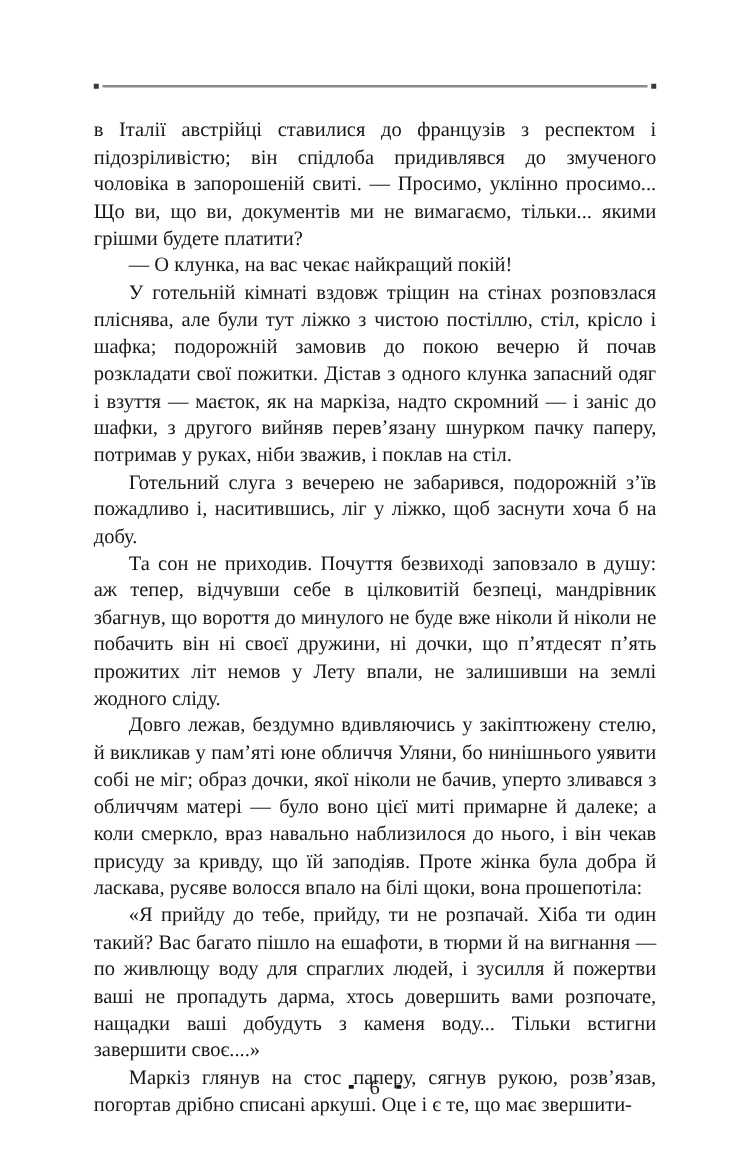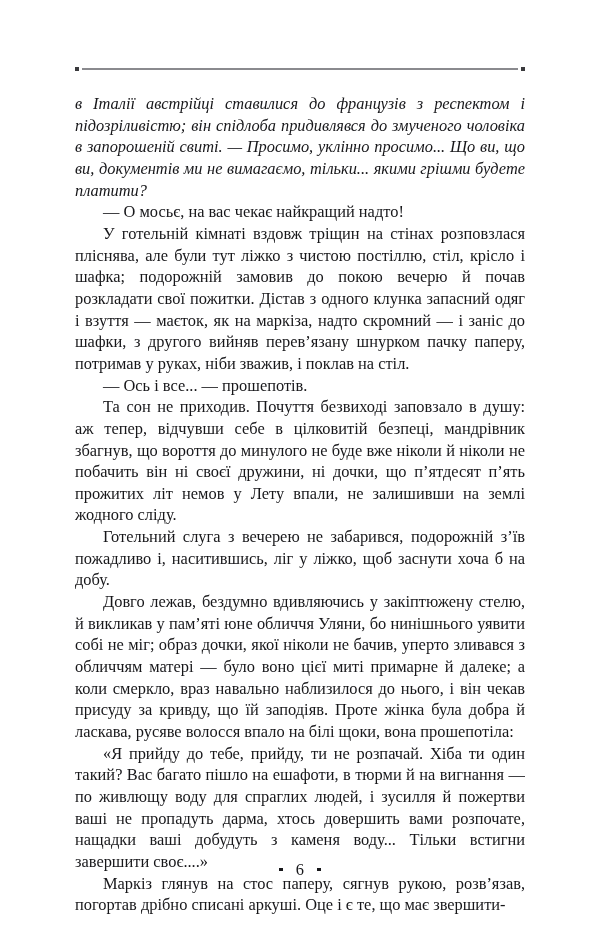--- a/index.html
+++ b/index.html
@@ -64,21 +64,20 @@
   .body-text p {
     margin: 0;
     text-indent: 28px;
     text-align: justify;
     hyphens: none;
   }
 
   
   .body-text p.cont {
     text-indent: 0;
-    font-style: italic;
   }
 
   
   .body-text p:last-child {
     text-align: justify;
   }
 
   
   .folio {
     position: absolute;
@@ -108,25 +107,24 @@
 <div class="page">
 
   <div class="header-rule">
     <span class="rule-dot"></span>
     <span class="rule-line"></span>
     <span class="rule-dot"></span>
   </div>
 
   <div class="body-text">
     <p class="cont">в Італії австрійці ставилися до французів з респектом і підозріливістю; він спідлоба придивлявся до змученого чоловіка в запорошеній свиті. — Просимо, уклінно просимо... Що ви, що ви, документів ми не вимагаємо, тільки... якими грішми будете платити?</p>
-    <p>— О мосьє, на вас чекає найкращий надто!</p>
+    <p>— О клунка, на вас чекає найкращий покій!</p>
     <p>У готельній кімнаті вздовж тріщин на стінах розповзлася пліснява, але були тут ліжко з чистою постіллю, стіл, крісло і шафка; подорожній замовив до покою вечерю й почав розкладати свої пожитки. Дістав з одного клунка запасний одяг і взуття — маєток, як на маркіза, надто скромний — і заніс до шафки, з другого вийняв перев’язану шнурком пачку паперу, потримав у руках, ніби зважив, і поклав на стіл.</p>
-    <p>— Ось і все... — прошепотів.</p>
+    <p>Готельний слуга з вечерею не забарився, подорожній з’їв пожадливо і, наситившись, ліг у ліжко, щоб заснути хоча б на добу.</p>
     <p>Та сон не приходив. Почуття безвиході заповзало в душу: аж тепер, відчувши себе в цілковитій безпеці, мандрівник збагнув, що вороття до минулого не буде вже ніколи й ніколи не побачить він ні своєї дружини, ні дочки, що п’ятдесят п’ять прожитих літ немов у Лету впали, не залишивши на землі жодного сліду.</p>
-    <p>Готельний слуга з вечерею не забарився, подорожній з’їв пожадливо і, наситившись, ліг у ліжко, щоб заснути хоча б на добу.</p>
     <p>Довго лежав, бездумно вдивляючись у закіптюжену стелю, й викликав у пам’яті юне обличчя Уляни, бо нинішнього уявити собі не міг; образ дочки, якої ніколи не бачив, уперто зливався з обличчям матері — було воно цієї миті примарне й далеке; а коли смеркло, враз навально наблизилося до нього, і він чекав присуду за кривду, що їй заподіяв. Проте жінка була добра й ласкава, русяве волосся впало на білі щоки, вона прошепотіла:</p>
     <p>«Я прийду до тебе, прийду, ти не розпачай. Хіба ти один такий? Вас багато пішло на ешафоти, в тюрми й на вигнання — по живлющу воду для спраглих людей, і зусилля й пожертви ваші не пропадуть дарма, хтось довершить вами розпочате, нащадки ваші добудуть з каменя воду... Тільки встигни завершити своє....»</p>
     <p>Маркіз глянув на стос паперу, сягнув рукою, розв’язав, погортав дрібно списані аркуші. Оце і є те, що має звершити-</p>
   </div>
 
   <div class="folio">
     <span class="fdot"></span><span class="fnum">6</span><span class="fdot"></span>
   </div>
 
 </div>

